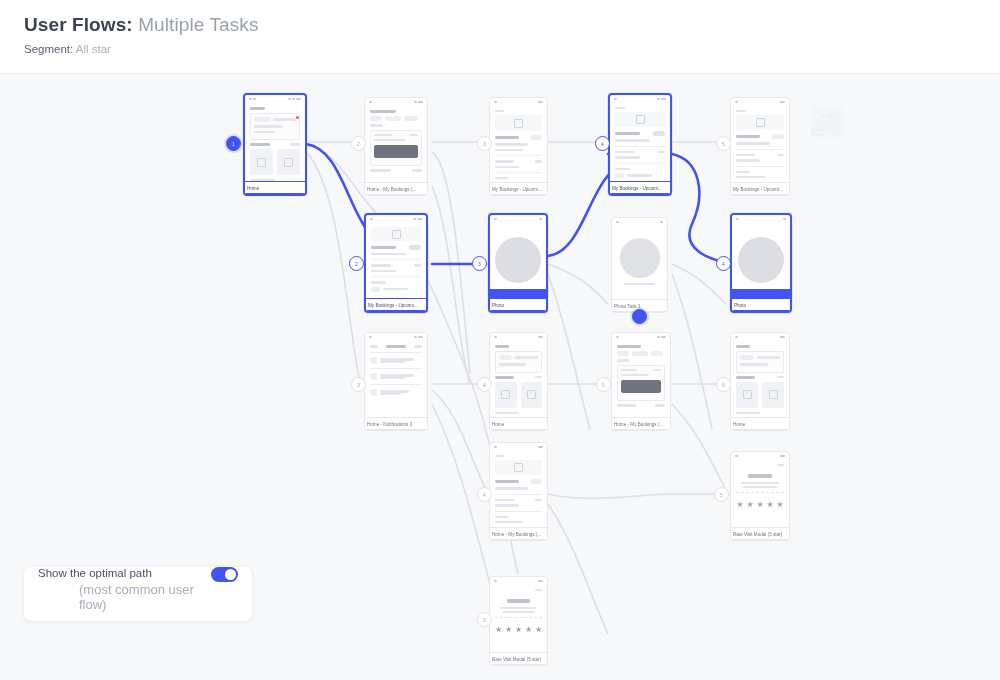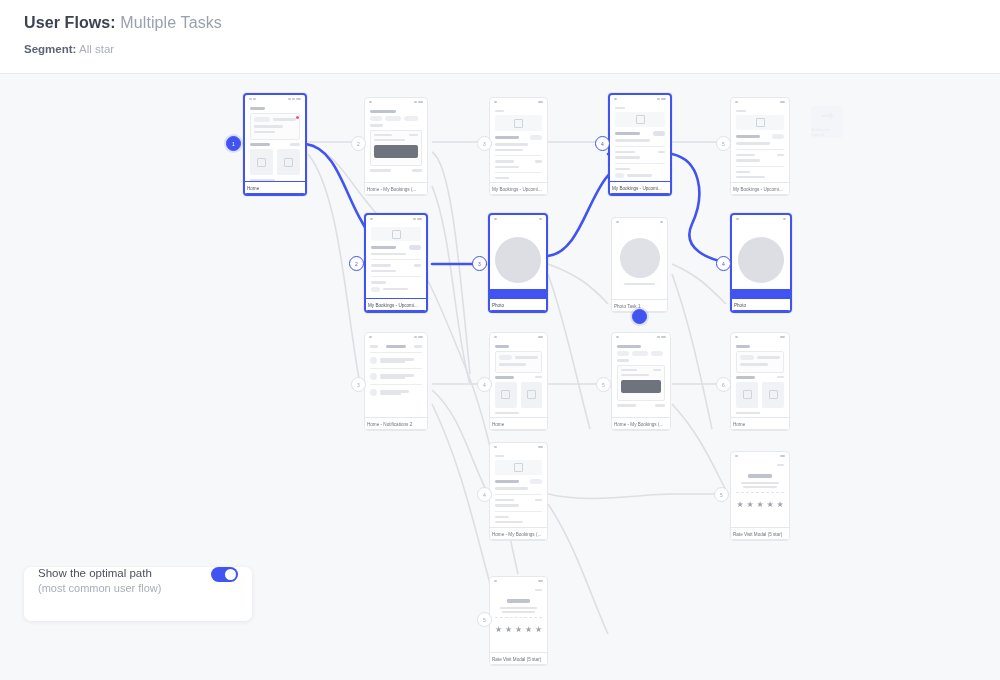--- a/index.html
+++ b/index.html
@@ -11,29 +11,29 @@
   }
   #app { position: relative; width: 1000px; height: 680px; }
 
   
   .header {
     position: absolute; left: 0; top: 0; width: 1000px; height: 74px;
     background: #ffffff; border-bottom: 1px solid #e9eaee;
   }
   .page-title {
     position: absolute; left: 24px; top: 14px;
-    font-size: 16px; color: #9aa0ad; font-weight: 400;
+    font-size: 19px; color: #9aa0ad; font-weight: 400;
     letter-spacing: .1px; white-space: nowrap;
   }
   .page-title b { color: #3c4250; font-weight: 700; }
   .segment-line {
     position: absolute; left: 24px; top: 43px;
     font-size: 11.5px; color: #a9aeb9; white-space: nowrap;
   }
-  .segment-line b { color: #5c6373; font-weight: 700; }
+  .segment-line b { color: #5c6373; font-weight: 400; }
 
   
   .canvas {
     position: absolute; left: 0; top: 74px; width: 1000px; height: 606px;
     background: #f7f8fa; overflow: hidden;
   }
   .edges { position: absolute; left: 0; top: 0; width: 1000px; height: 606px; }
 
   
   .node { position: absolute; }
@@ -115,21 +115,21 @@
   }
 
   
   .opt-panel {
     position: absolute; left: 24px; bottom: 59px; width: 228px; height: 54px;
     background: #fff; border-radius: 7px; box-shadow: 0 1px 4px rgba(30,35,55,.09);
     display: flex; padding: 0 14px;
   }
   .opt-texts { flex: 1; }
   .opt-title { font-size: 11.5px; color: #4b5160; margin-bottom: 3px; }
-  .opt-sub { font-size: 11px; color: #a8adb8; }
+  .opt-sub { font-size: 13px; color: #a8adb8; margin-left: 41px; }
   .toggle {
     width: 27px; height: 15px; border-radius: 8px; background: #4154f1;
     position: relative; flex: none;
   }
   .toggle .knob {
     position: absolute; top: 2px; right: 2px; width: 11px; height: 11px;
     border-radius: 50%; background: #fff;
   }
   .legend {
     position: absolute; left: 24px; bottom: 16px; height: 28px; padding: 0 14px;

